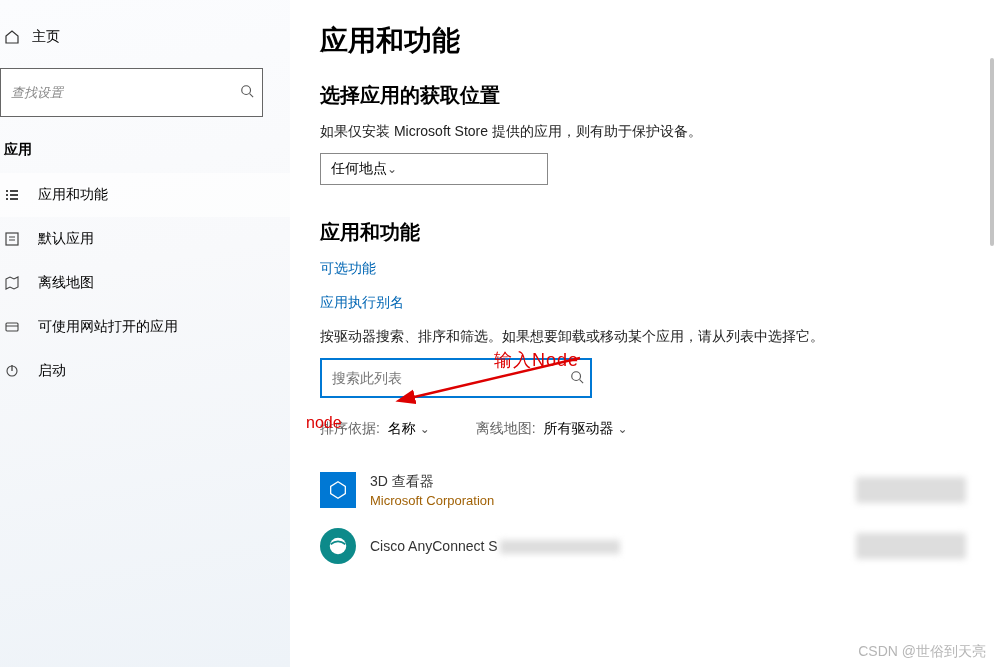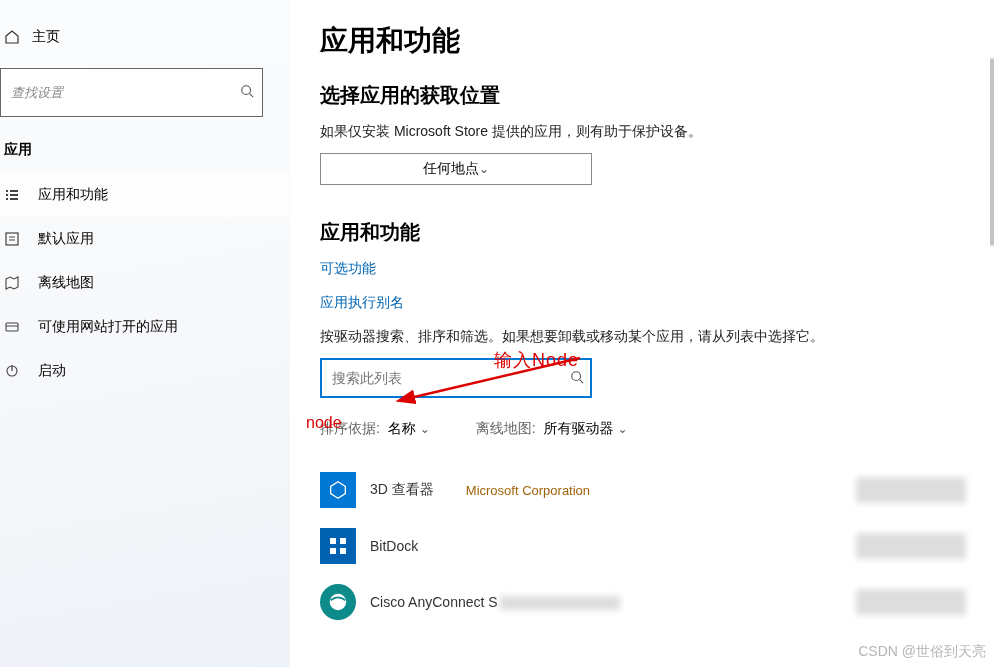--- a/index.html
+++ b/index.html
@@ -54,23 +54,23 @@
     flex: 1;
     padding: 22px 30px 0 30px;
     position: relative;
     overflow: hidden;
   }
   h1 { font-size: 28px; font-weight: 600; margin-bottom: 22px; }
   h2 { font-size: 20px; font-weight: 600; margin-bottom: 14px; }
   .section { margin-bottom: 34px; }
   .desc { font-size: 14px; color: #222; margin-bottom: 12px; }
   .dropdown {
-    width: 272px; height: 32px;
+    width: 228px; height: 32px;
     border: 1px solid #888;
-    display: flex; align-items: center; justify-content: center;
+    display: flex; align-items: center; justify-content: flex-start;
     padding: 0 10px; font-size: 14px;
   }
   .chev { font-size: 12px; color: #555; }
   .link { color: #0066b4; font-size: 14px; margin-bottom: 16px; display:block; }
   .search-app {
     width: 272px; height: 40px;
     border: 2px solid #0078d4;
     display: flex; align-items: center;
     padding: 0 6px 0 10px;
     margin-top: 12px; margin-bottom: 4px;
@@ -87,21 +87,21 @@
     display: flex; align-items: center;
     padding: 10px 0; gap: 14px;
   }
   .app-icon {
     width: 36px; height: 36px; background: #0078d4;
     display:flex;align-items:center;justify-content:center;
     color:#fff;
   }
   .app-icon.round { border-radius: 50%; background: #0d8a8a; }
   .app-icon.grid { background: #0062b1; }
-  .app-info { display:flex; flex-direction:row;gap:32px; }
+  .app-info { display:flex; flex-direction:column; }
   .app-name { font-size: 14px; color:#333; }
   .app-pub { font-size: 13px; color:#a16207; margin-top:2px; }
   .app-right { margin-left:auto; width:110px; height:26px; filter: blur(3px); background:#ddd; border-radius:2px;}
   .annot-inputnode {
     position: absolute; left: 494px; top: 348px;
     color: #d00; font-size: 18px; font-weight: 500; letter-spacing:1px;
   }
   .annot-node {
     position: absolute; left: 306px; top: 414px;
     color: #d00; font-size: 16px;
@@ -241,34 +241,20 @@
       <div class="app-list">
         <div class="app-item">
           <div class="app-icon">
             <svg width="22" height="22" viewBox="0 0 24 24">
                 <path d="M12 3 L20 8 V16 L12 21 L4 16 V8 Z" fill="none" stroke="#fff" stroke-width="1.4"></path>
               </svg>
           </div>
           <div class="app-info">
             <span class="app-name">3D 查看器</span>
             <span class="app-pub">Microsoft Corporation</span>
-          </div>
-          <div class="app-right"></div>
-        </div>
-        <div class="app-item">
-          <div class="app-icon grid">
-            <svg width="20" height="20" viewBox="0 0 20 20">
-                <rect x="2" y="2" width="6" height="6" fill="#fff"></rect>
-                <rect x="12" y="2" width="6" height="6" fill="#fff"></rect>
-                <rect x="2" y="12" width="6" height="6" fill="#fff"></rect>
-                <rect x="12" y="12" width="6" height="6" fill="#fff"></rect>
-              </svg>
-          </div>
-          <div class="app-info">
-            <span class="app-name">BitDock</span>
           </div>
           <div class="app-right"></div>
         </div>
         <div class="app-item">
           <div class="app-icon round">
             <svg width="22" height="22" viewBox="0 0 24 24">
                 <circle cx="12" cy="12" r="9" fill="#fff"></circle>
                 <path d="M4 10 Q12 4 20 10" fill="none" stroke="#0d8a8a" stroke-width="2"></path>
               </svg>
           </div>

